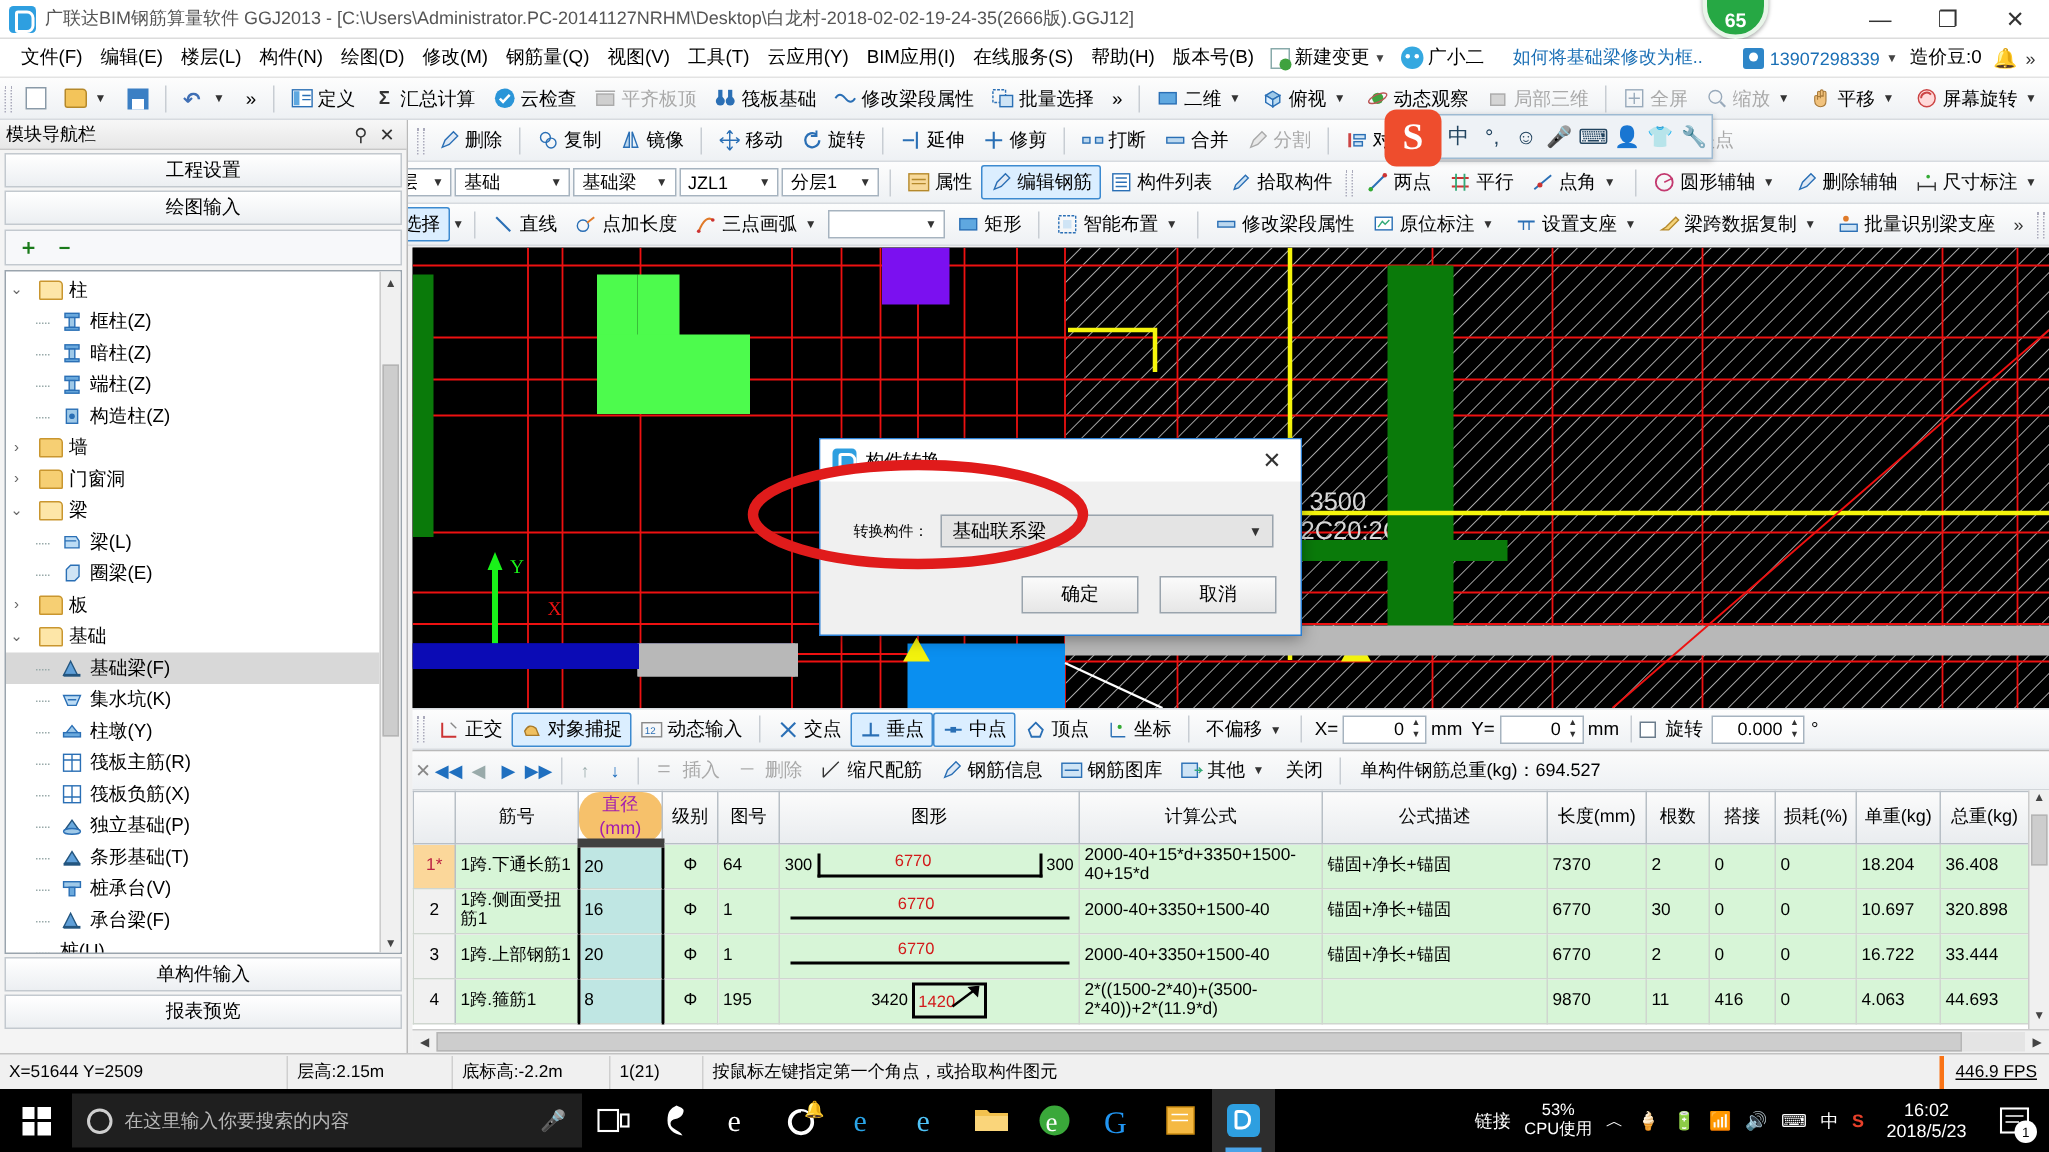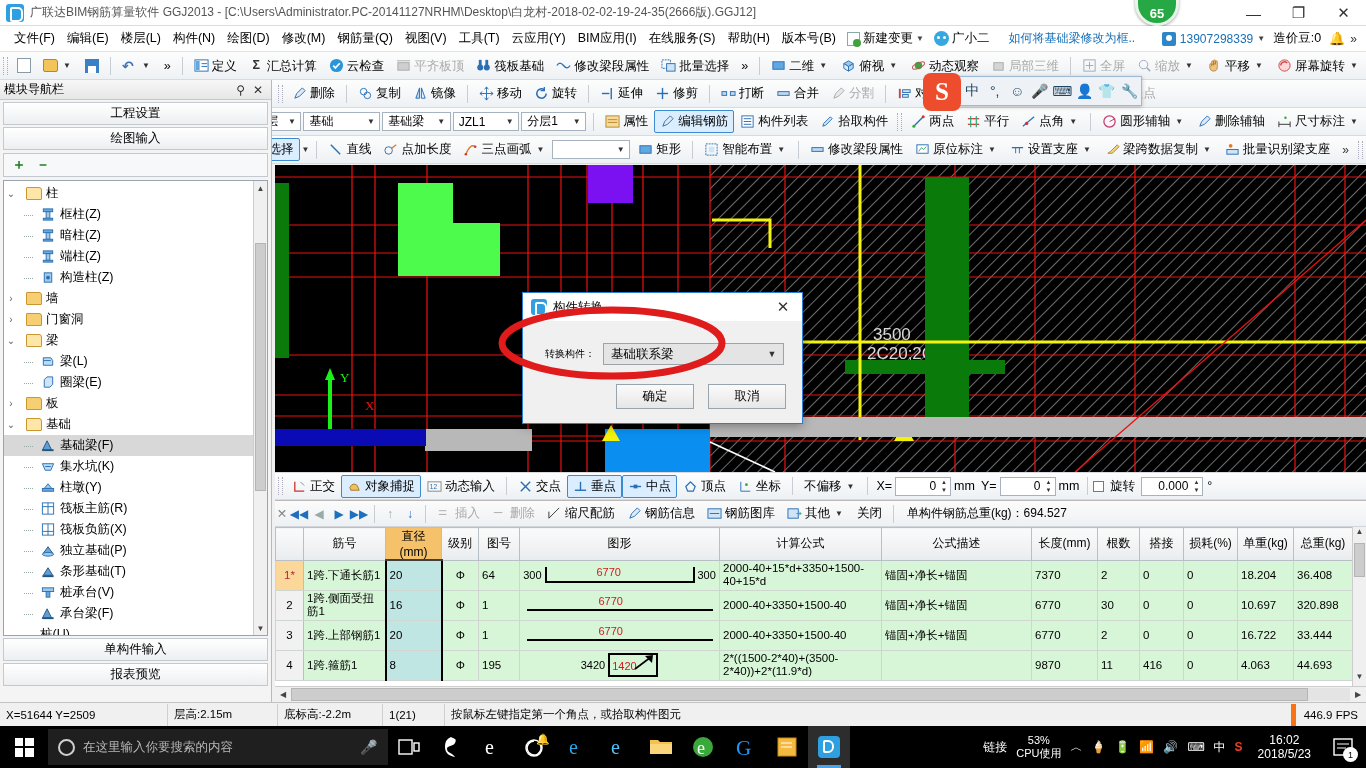--- a/index.html
+++ b/index.html
@@ -178,21 +178,21 @@
   }
   .navarrow{ width:20px;text-align:center;color:#9aa; font-size:12px;}
   .navarrow.act{ color:#1f6fbf; }
   .totalw{ font-size:12px; margin-left:8px;}
   .gridwrap{ flex:1; position:relative; overflow:hidden; background:#fff; }
   table.grid{ border-collapse:collapse; width:1077px; table-layout:fixed; font-size:11.5px;}
   table.grid th{
     background:linear-gradient(#fbfbfb,#e9ecef); border:1px solid #b8bfc6;
     font-weight:normal; height:21px; font-size:12px; padding:0 2px;
   }
-  table.grid th.hl{ background:#f6c16b; color:#000000; border-bottom:2px solid #404040; }
+  table.grid th.hl{ background:#f6c16b; color:#a21caf; border-bottom:6px solid #404040;border-radius:14px; }
   table.grid td{
     border:1px solid #cfd6cf; height:30px; padding:0 3px; background:#d7f5d7;
     overflow:hidden; vertical-align:middle; line-height:1.1;
   }
   table.grid td.num{ background:#f1f1f1; text-align:center; border-right:1px solid #b8bfc6;}
   table.grid tr.selrow td.num{ background:#fbd79a; color:#b24; }
   table.grid td.dia{ background:#bfe6e3; border-left:2px solid #000; border-right:2px solid #000;}
   table.grid td.ctr{ text-align:center; }
   .shape-cell{ display:flex;align-items:center;justify-content:center;gap:3px;height:26px;}
   .sdim{ font-size:11px; color:#000;}
@@ -211,21 +211,21 @@
   .vscroll-g .thumb{position:absolute;left:1px;right:1px;top:16px;height:34px;background:#cdcdcd;border:1px solid #b5b5b5;}
 
   
   .statusbar{
     position:absolute; left:0; top:702px; width:1366px; height:24px;
     background:#f0f0f0; border-top:1px solid #c2c2c2;
     display:flex; align-items:center; font-size:11.5px;
   }
   .sb{ height:22px;display:flex;align-items:center;padding:0 6px;border-right:1px solid #cfcfcf;white-space:nowrap;}
   .sb.wide{flex:1;border-right:none;}
-  .fps{ margin-left:auto; padding:0 8px; border-left:5px solid #f97316; height:22px;display:flex;align-items:center;}
+  .fps{ margin-left:auto; padding:0 8px; border-left:3px solid #f97316; height:22px;display:flex;align-items:center;text-decoration:underline;}
 
   
   .taskbar{
     position:absolute; left:0; top:726px; width:1366px; height:42px;
     background:#000; display:flex; align-items:center;
   }
   .startbtn{width:48px;height:42px;display:flex;align-items:center;justify-content:center;}
   .winlogo{width:19px;height:19px;display:grid;grid-template-columns:1fr 1fr;grid-template-rows:1fr 1fr;gap:2px;}
   .winlogo i{background:#fff;display:block;}
   .searchbox{
@@ -239,21 +239,21 @@
   .tb-ico.active::after{content:"";position:absolute;left:9px;right:9px;bottom:0;height:3px;background:#4aa3e8;}
   .tray{margin-left:auto;display:flex;align-items:center;gap:9px;padding-right:6px;color:#fff;font-size:12px;}
   .tray .cpu{text-align:center;line-height:1.15;font-size:11px;}
   .clock{text-align:center;line-height:1.2;font-size:12px;padding:0 6px;}
   .actioncenter{width:34px;height:42px;display:flex;align-items:center;justify-content:center;position:relative;}
   .badge1{position:absolute;right:2px;bottom:6px;width:15px;height:15px;border-radius:50%;background:#fff;color:#000;
     font-size:9px;display:flex;align-items:center;justify-content:center;}
 
   
   .dialog{
-    position:absolute; left:522px; top:292px; width:281px; height:132px;
+    position:absolute; left:546px; top:292px; width:322px; height:132px;
     background:#f0f0f0; border:1px solid #2a7fd4;
     box-shadow:0 2px 10px rgba(0,0,0,.35);
   }
   .dlg-title{
     height:28px;background:#fff;display:flex;align-items:center;padding:0 4px;
     font-size:12.5px;
   }
   .dlg-icon{width:16px;height:16px;background:#2e9fe0;border-radius:3px;margin:0 6px 0 4px;position:relative;flex:none;}
   .dlg-icon::after{content:"";position:absolute;left:4px;top:3px;width:8px;height:10px;border:2px solid #fff;border-radius:2px 5px 5px 2px;}
   .dlg-close{margin-left:auto;width:30px;height:26px;display:flex;align-items:center;justify-content:center;font-size:15px;color:#333;}
@@ -1400,21 +1400,21 @@
     <div class="hscroll">
       <div class="ar">◀</div>
       <div class="track">
           <div class="thumb"></div>
         </div>
       <div class="ar">▶</div>
     </div>
   </div>
 
   <div class="statusbar">
-    <div class="sb" style="width:168px">X=51644  Y=2509</div>
+    <div class="sb" style="width:192px">X=51644  Y=2509</div>
     <div class="sb" style="width:110px">层高:2.15m</div>
     <div class="sb" style="width:105px">底标高:-2.2m</div>
     <div class="sb" style="width:62px">1(21)</div>
     <div class="sb wide">按鼠标左键指定第一个角点，或拾取构件图元</div>
     <div class="fps">446.9 FPS</div>
   </div>
 
   <div class="taskbar">
     <div class="startbtn">
       <span class="winlogo">

